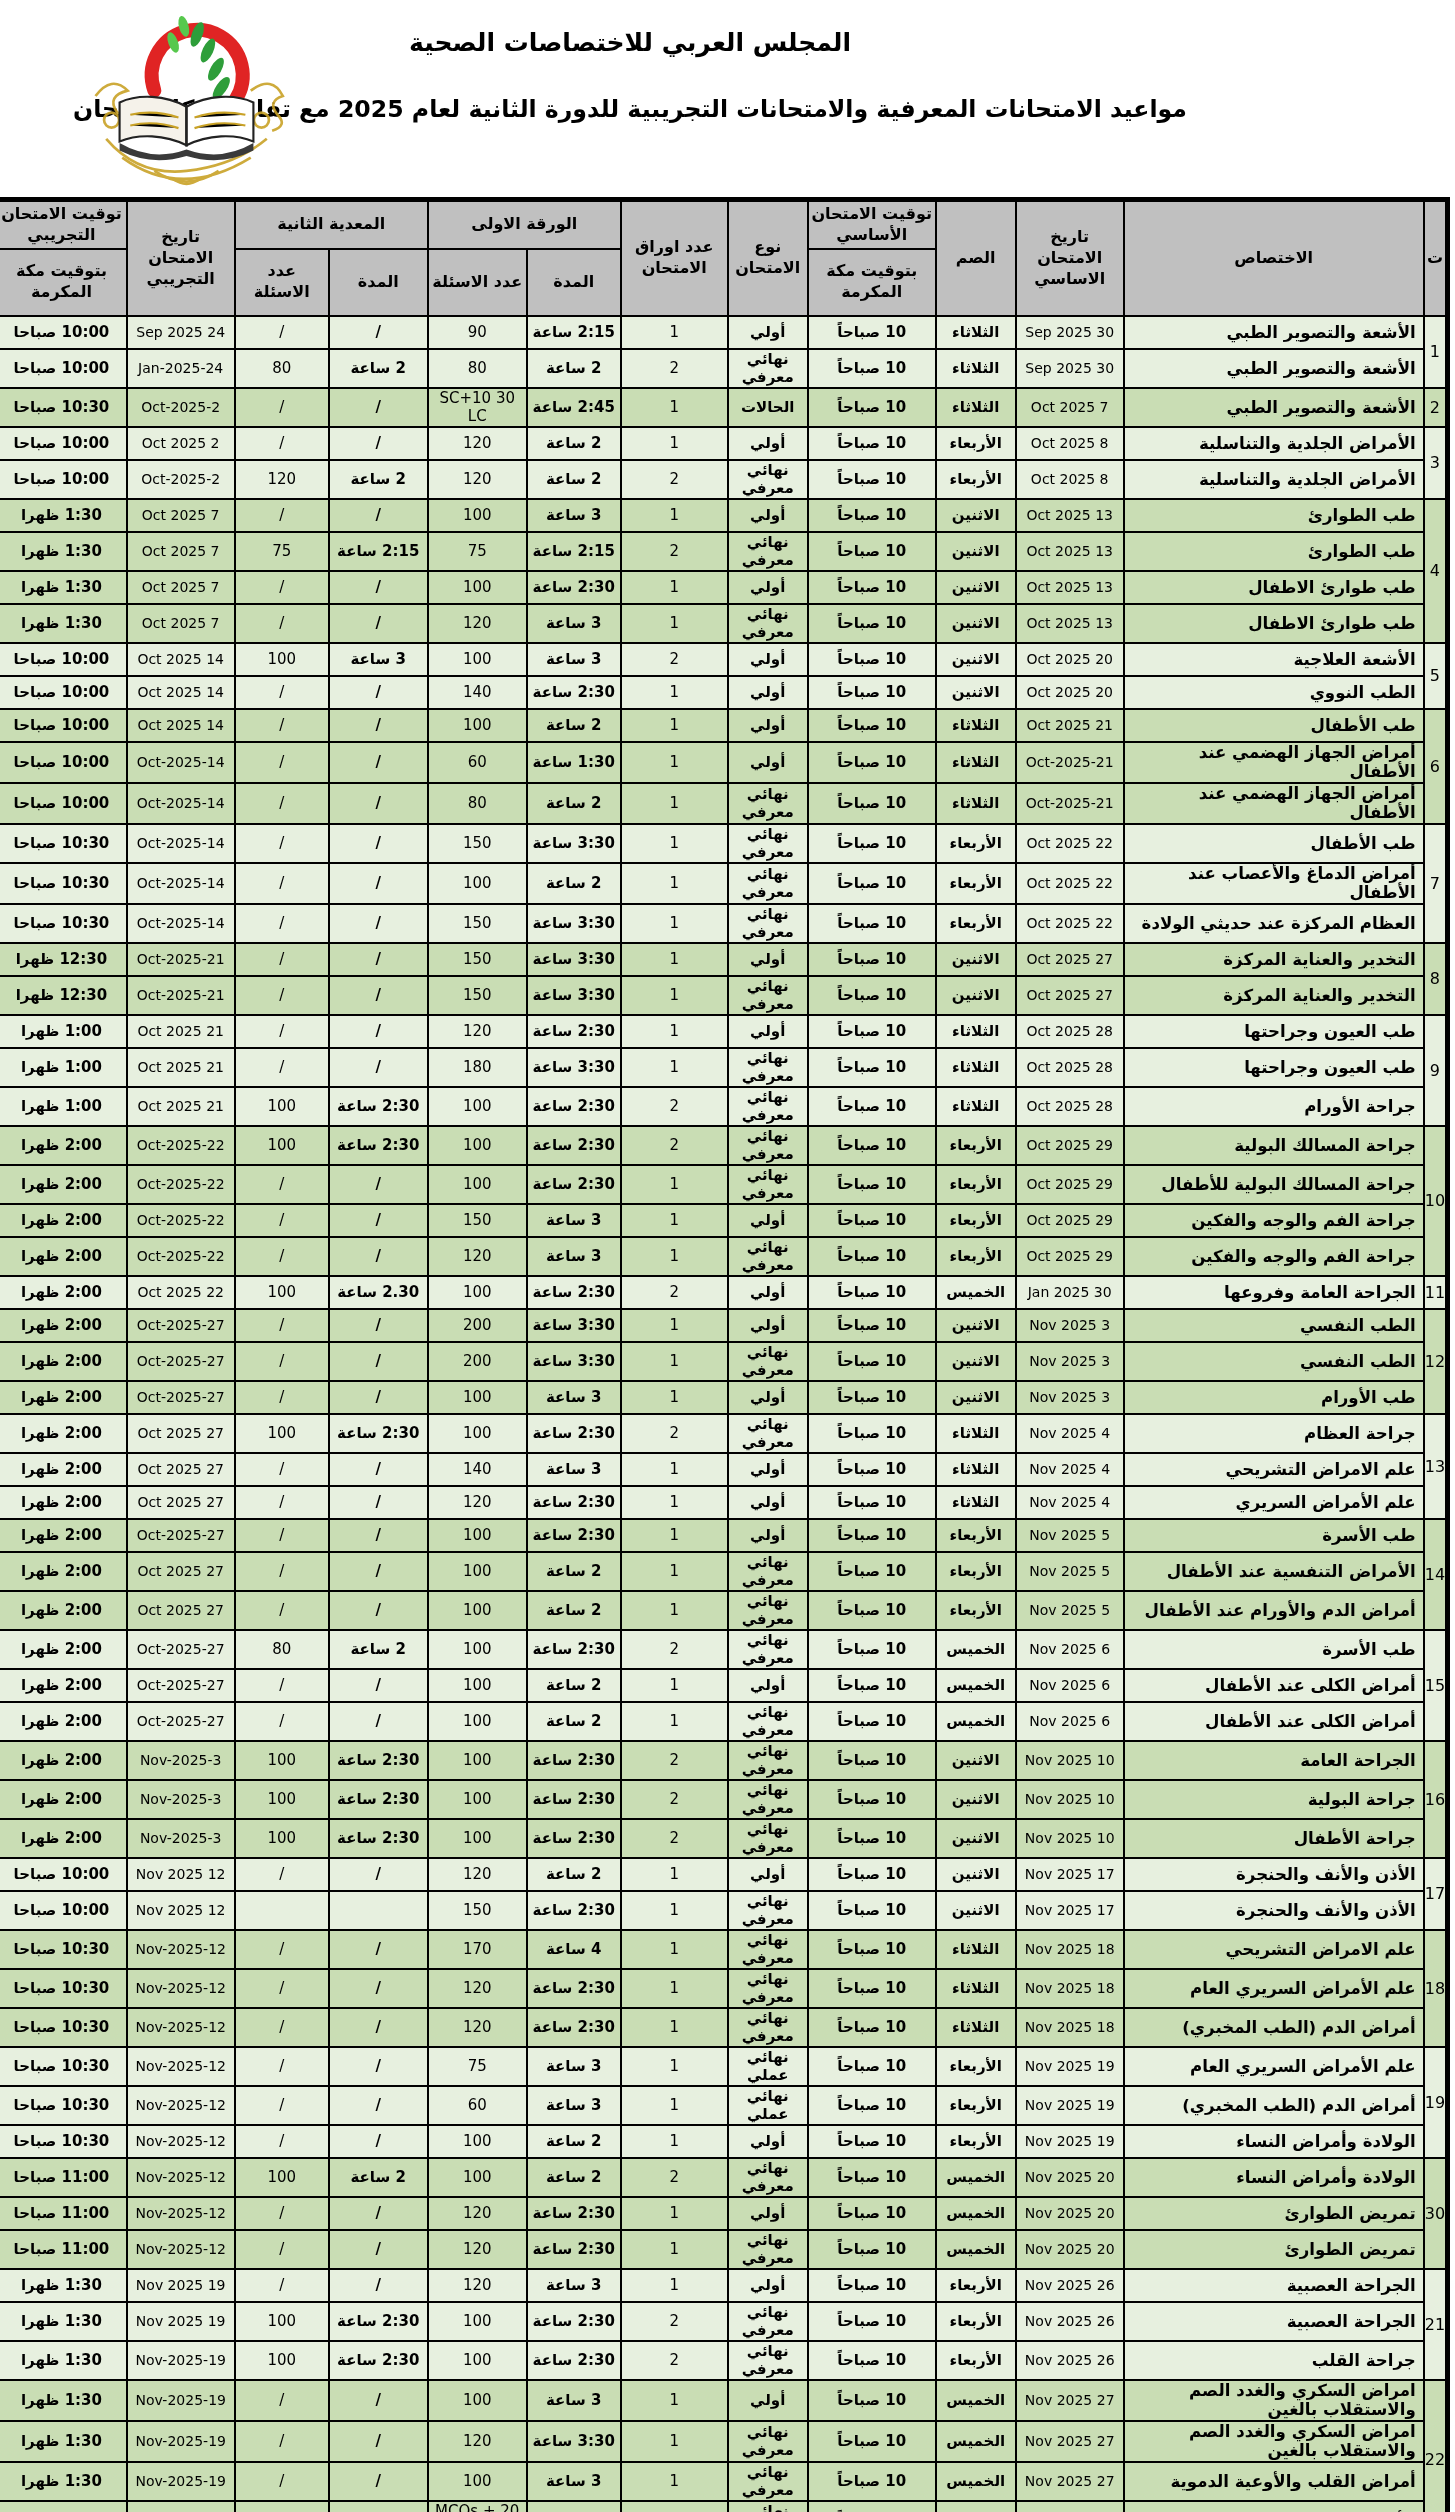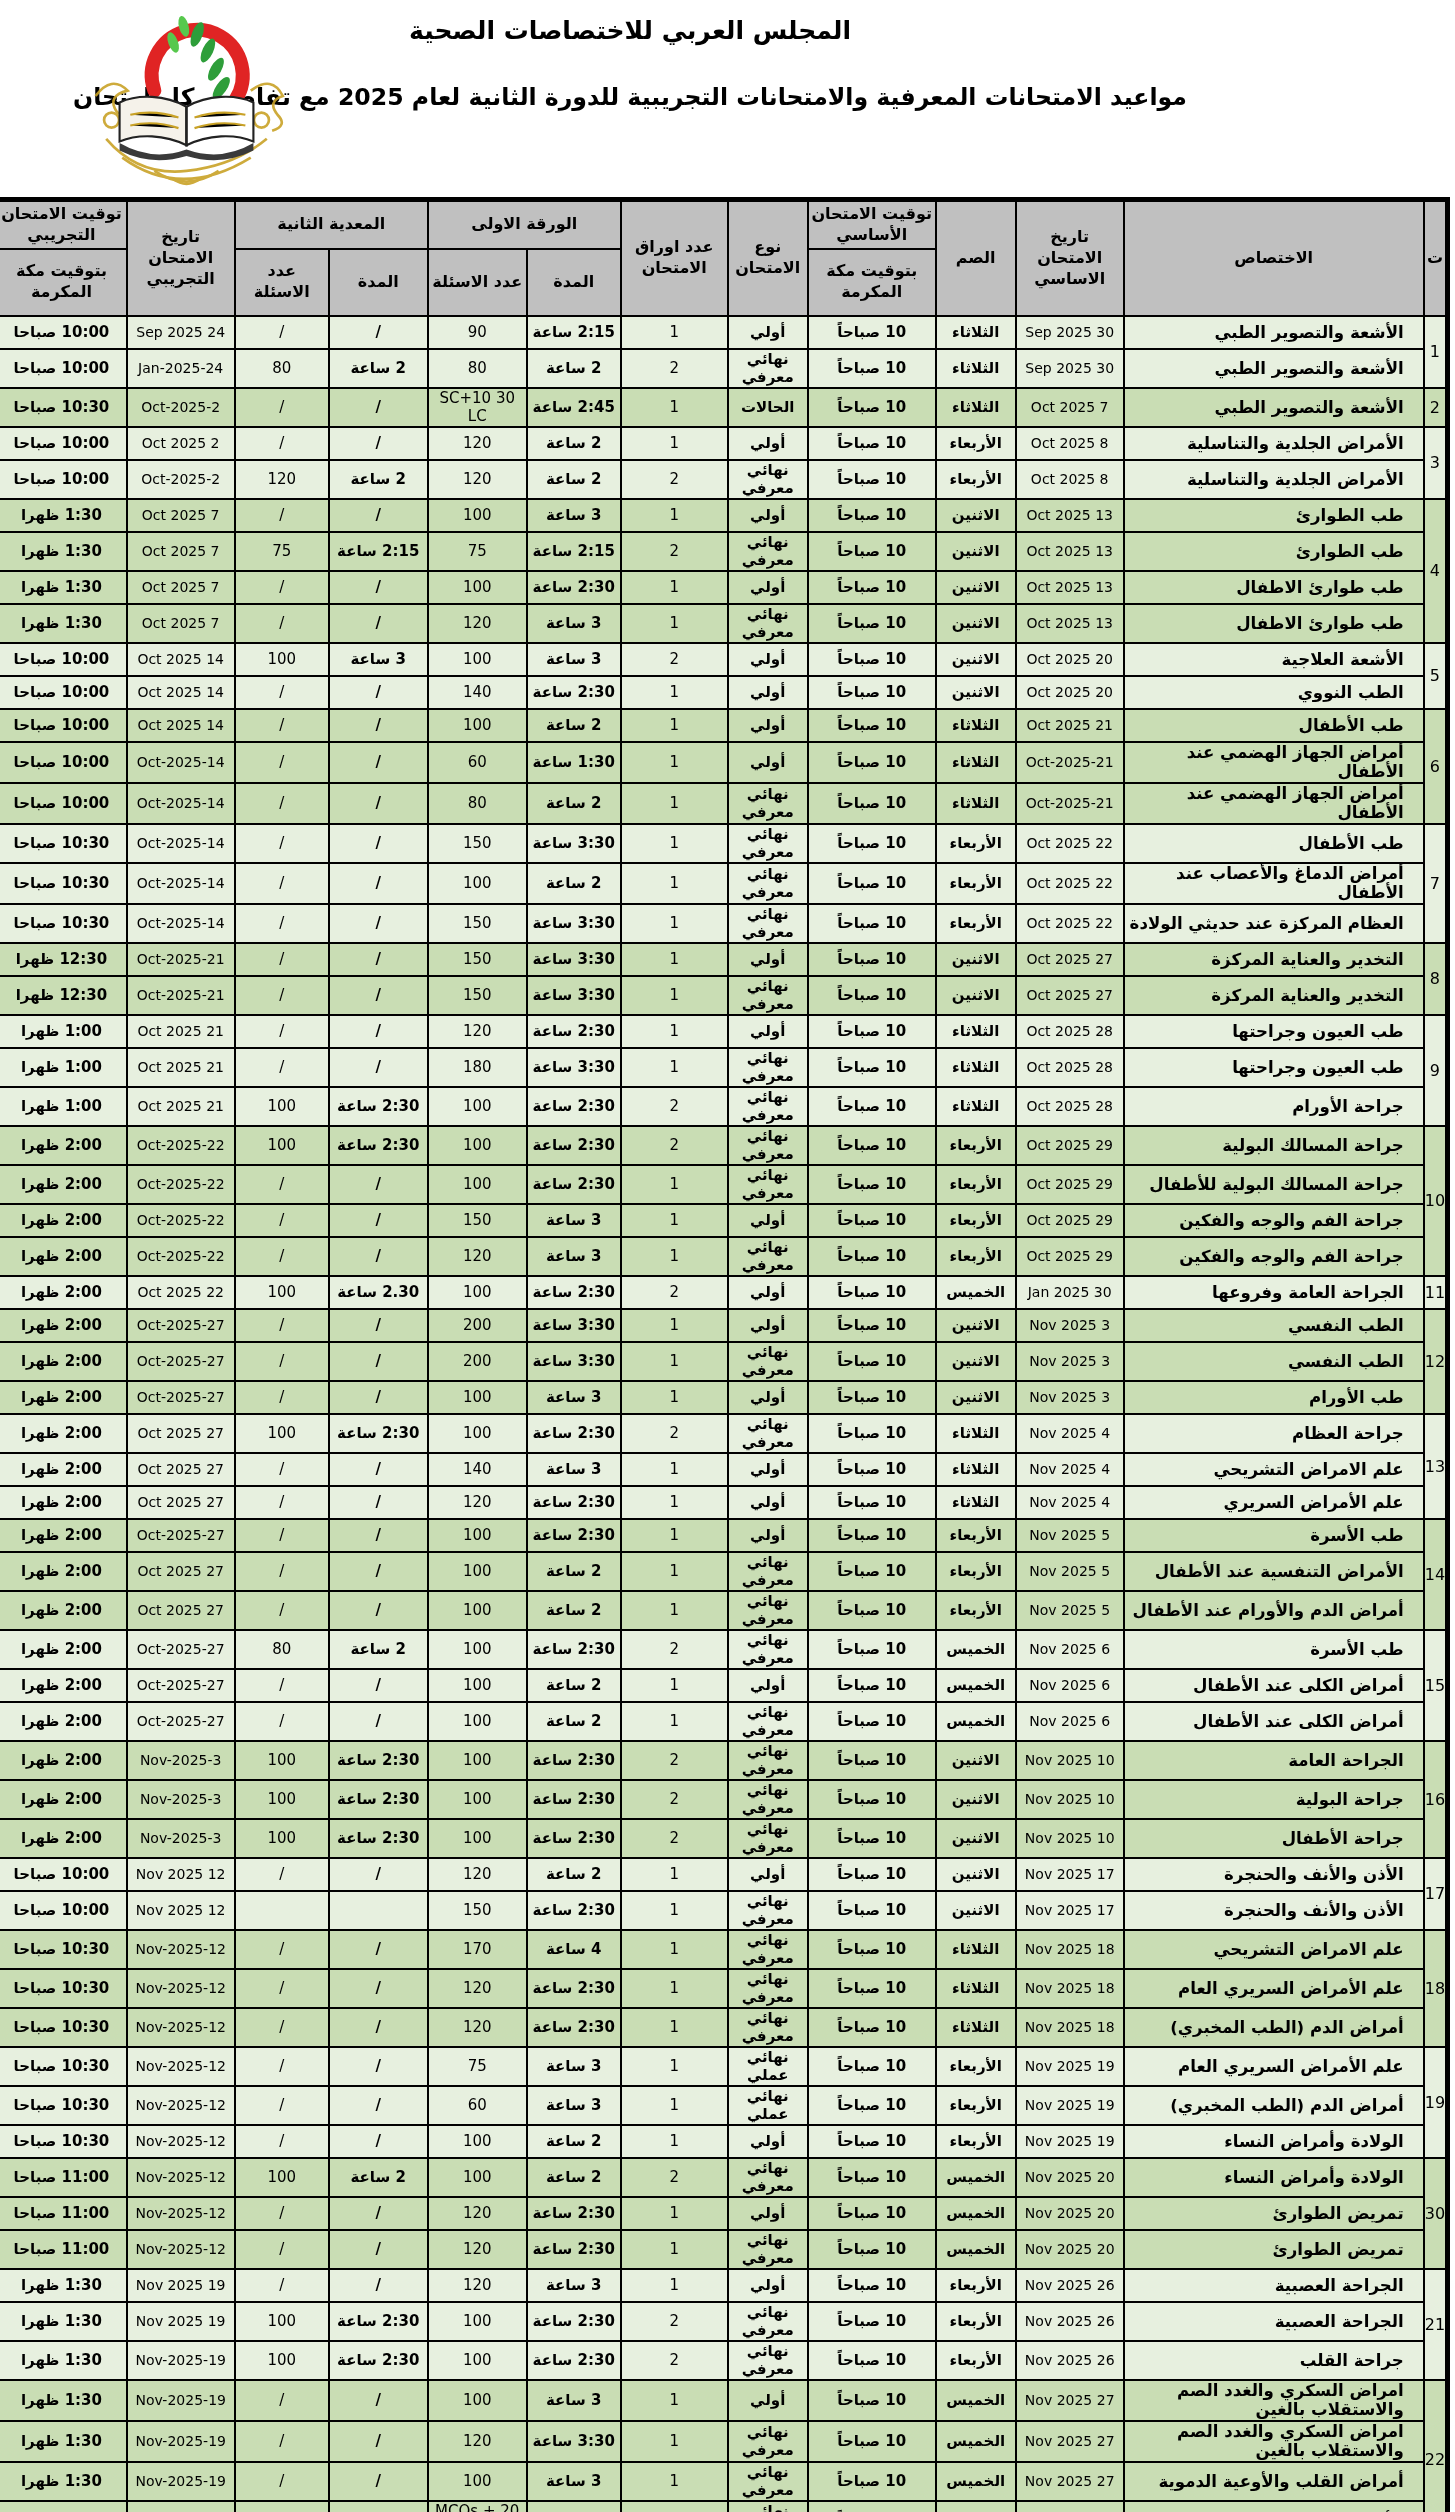--- a/index.html
+++ b/index.html
@@ -1,36 +1,36 @@
 <!DOCTYPE html>
 <html lang="ar" dir="rtl" style="font-size:8.6px"><head>
 <meta charset="utf-8">
 <style>
   html,body{margin:0;padding:0;background:#fff;}
   body{font-family:"DejaVu Sans",sans-serif;}
   #page{position:relative;width:1456px;height:2512px;background:#ffffff;overflow:hidden;}
   
-  #titles{position:absolute;top:16px;right:214px;width:1222px;text-align:center;color:#000;}
+  #titles{position:absolute;top:28px;right:214px;width:1222px;text-align:center;color:#000;}
   #title1{font-size:25px;font-weight:bold;margin:0 0 38px 0;}
   #title2{font-size:23.6px;font-weight:bold;margin:0;}
   
   #logo{position:absolute;top:5.4px;left:75px;width:225px;height:182px;}
   
   table#exam{position:absolute;top:197px;right:4.8px;width:1447px;border-collapse:collapse;table-layout:fixed;direction:rtl;}
   table#exam,table#exam td,table#exam th{border:2.1px solid #000;}
   table#exam{border:5.4px solid #000;}
   th{background:#c0c0c0;font-weight:bold;font-size:16px;line-height:1.3;padding:1.1px 2.1px;color:#000;vertical-align:middle;}
   td{font-size:15px;text-align:center;vertical-align:middle;padding:0.5px 3.2px;color:#000;overflow:hidden;}
   tr.g-light td{background:#e7f0df;}
   tr.g-dark td{background:#c9ddb4;}
   tr.group-start td{border-top:7px solid #000;}
   tbody tr{height:33px;}
   tr.hdr1{height:49px;}
   tr.hdr2{height:67px;}
-  td.f-specialty{text-align:right;font-weight:bold;font-size:16.6px;padding-right:19px;}
+  td.f-specialty{text-align:right;font-weight:bold;font-size:16.6px;padding-right:7px;}
   td.f-day,td.f-basic_time,td.f-exam_type,td.f-p1_duration,td.f-p2_duration,td.f-mock_time{font-weight:bold;}
   td.f-basic_date,td.f-mock_date{font-size:14px;font-weight:normal;}
   td.f-p1_questions,td.f-p2_questions,td.f-papers{font-weight:normal;}
   td.col-no{background:#e7f0df;font-size:16px;font-weight:normal;padding:0;}
   tr.g-dark td.col-no{background:#c9ddb4;}
 </style>
 </head>
 <body>
 
 <div id="page">

